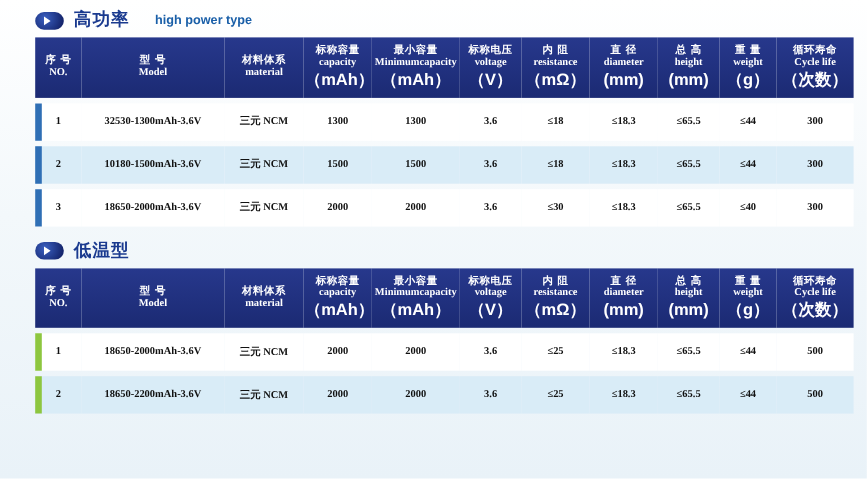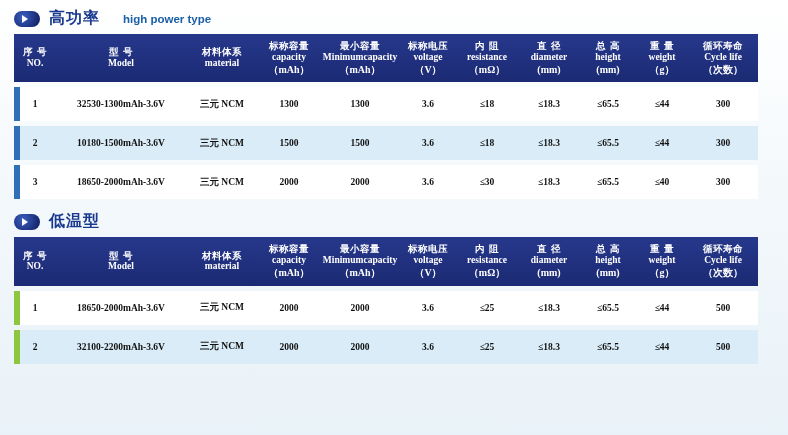--- a/index.html
+++ b/index.html
@@ -9,21 +9,21 @@
   body {
     width: 788px; height: 435px;
     background: linear-gradient(180deg, #ffffff 0%, #f3f8fb 45%, #e9f2f8 100%);
     font-family: "Liberation Serif", serif;
     overflow: hidden;
     position: relative;
   }
   .page {
     position: relative;
     width: 788px; height: 435px;
-    padding: 0 14px;
+    padding: 0 32px;
   }
 
   
   .section-head {
     display: flex;
     align-items: center;
     gap: 9px;
     padding-top: 8px;
     padding-bottom: 5px;
   }
@@ -73,22 +73,22 @@
     font-size: 9.5px;
     letter-spacing: 0.5px;
     display: block;
   }
   .tbl th .en {
     font-family: "Liberation Serif", serif;
     font-size: 9.5px;
     display: block;
   }
   .tbl th .unit {
-    font-family: Liberation Serif, serif;
-    font-size: 10px;
+    font-family: Liberation Sans, sans-serif;
+    font-size: 15px;
     display: block;
   }
 
   .tbl td {
     height: 34px;
     font-size: 9.5px;
     font-weight: bold;
     color: #111111;
     text-align: center;
     vertical-align: middle;
@@ -363,21 +363,21 @@
         <td>≤18.3</td>
         <td>≤65.5</td>
         <td>≤44</td>
         <td>500</td>
       </tr>
       <tr class="gap-row">
           <td colspan="11"></td>
         </tr>
       <tr class="rowB greenmark">
         <td>2</td>
-        <td>32100-2200mAh-3.6V</td>
+        <td>18650-2200mAh-3.6V</td>
         <td class="cnfont">三元 NCM</td>
         <td>2000</td>
         <td>2000</td>
         <td>3.6</td>
         <td>≤25</td>
         <td>≤18.3</td>
         <td>≤65.5</td>
         <td>≤44</td>
         <td>500</td>
       </tr>

